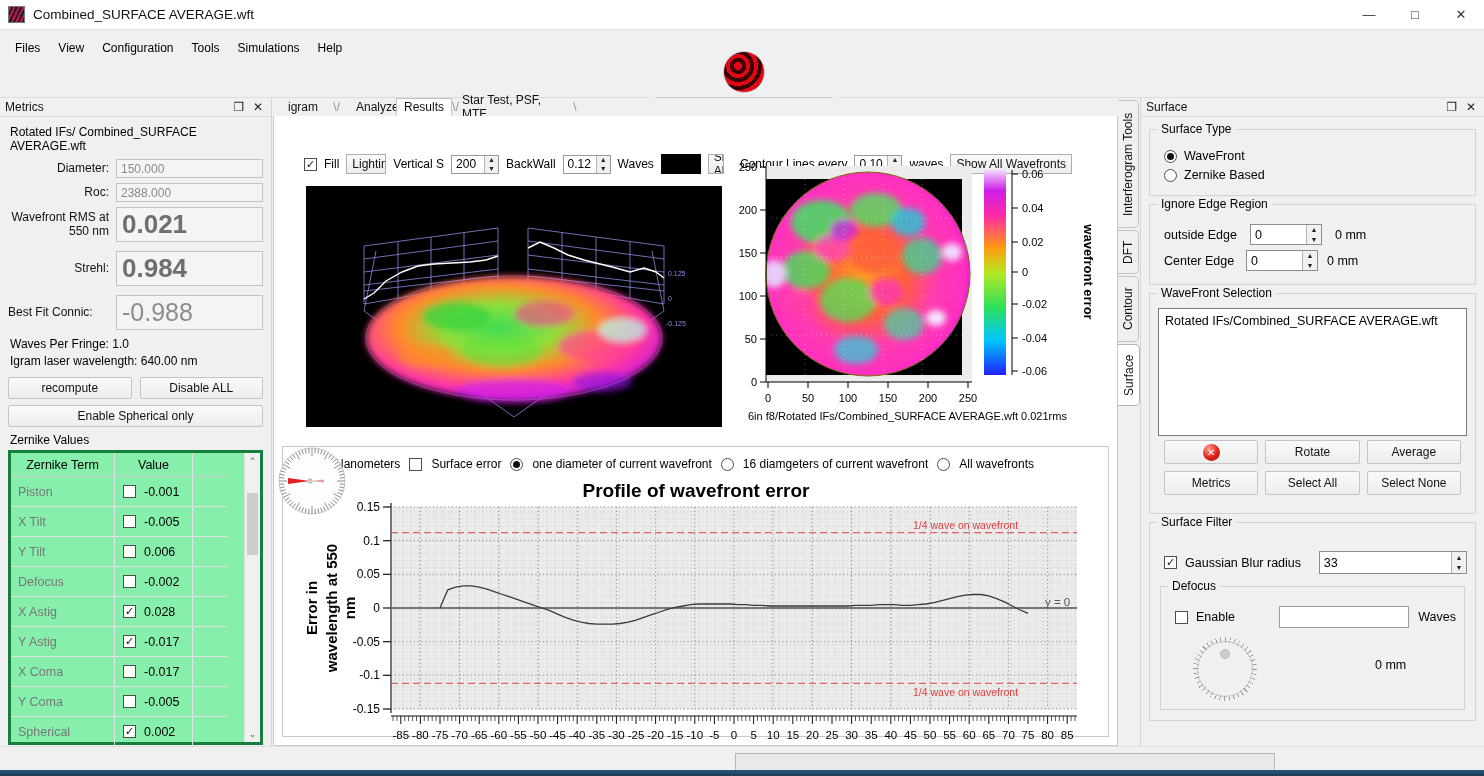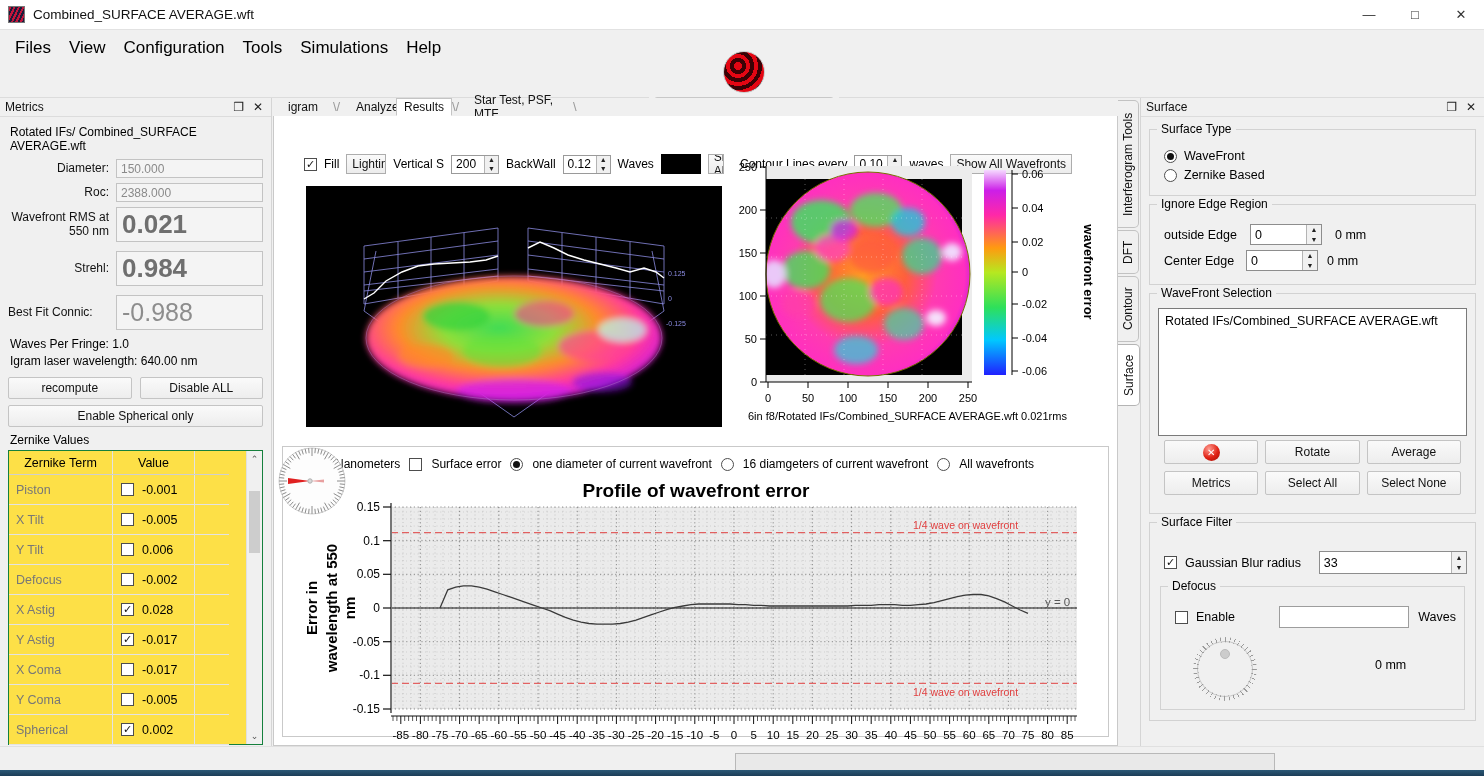--- a/index.html
+++ b/index.html
@@ -23,21 +23,21 @@
     background:
       repeating-linear-gradient(115deg,#c2153b 0 2px,#1b1b3a 2px 4px);
     border:1px solid #777; flex:none;
   }
   #title-text { font-size:13.5px; color:#111; }
   #win-btns { margin-left:auto; display:flex; height:30px; }
   .win-btn { width:46px; height:30px; display:flex; align-items:center; justify-content:center;
              font-size:13px; color:#333; }
   
   #menubar { height:20px; display:flex; align-items:center; padding-left:6px; background:#f0f0f0;}
-  .menu-item { padding:16px 9px; font-size:17px; color:#000;margin-top:16px; }
+  .menu-item { padding:16px 9px; font-size:12px; color:#000;margin-top:16px; }
   
   #toolbar {
     height:48px; background:#f0f0f0; display:flex; align-items:center;
     padding-left:4px; gap:2px; border-bottom:1px solid #dcdcdc;flex-direction:column;
   }
   .tb-cell { background:#f0f0f0; border:1px solid #f0f0f0; display:flex; align-items:center;
              justify-content:center; height:44px; padding:0 4px; }
   .tb-btn {
     background:linear-gradient(#fdfdfd,#f0f0f0); border:1px solid #c8c8c8;
     border-radius:3px; height:34px; display:flex; align-items:center; justify-content:center;
@@ -71,21 +71,21 @@
           font-size:12px; padding:0 4px; display:flex; align-items:center; }
   .m-big { flex:1; border:1px solid #c3c3c3; background:#f4f4f4; color:#6f6f6f; height:35px;
            font-size:26px; font-weight:bold; padding:0 5px; display:flex; align-items:center; }
   .m-big.light { font-weight:normal; color:#8d8d8d; font-size:25px;}
   .m-note { font-size:12px; margin:3px 0 3px 2px; }
   .btn-std {
     background:linear-gradient(#fafafa,#ededed); border:1px solid #c4c4c4; border-radius:2px;
     height:22px; display:flex; align-items:center; justify-content:center; font-size:12px; color:#111;
   }
   #zern-title { font-size:12px; margin:6px 0 3px 2px; }
-  #zern-box { border:1px solid #15803d; background:#fde047; height:295px; display:flex;gap:17px; }
+  #zern-box { border:3px solid #15803d; background:#86efac; height:295px; display:flex;gap:17px; }
   #zern-table { flex:1; }
   .zrow { display:flex; height:30px; border-bottom:1px solid #e3e3e3; align-items:center; }
   .zrow.hdr { height:24px; border-bottom:1px solid #cfcfcf; }
   .zc1 { width:104px; padding-left:7px; font-size:12.5px; color:#777; border-right:1px solid #e3e3e3;
          height:100%; display:flex; align-items:center; }
   .zrow.hdr .zc1 { color:#000; justify-content:center; padding-left:0; font-size:12.5px;}
   .zc2 { flex:1; display:flex; align-items:center; padding-left:8px; gap:8px; font-size:12.5px;
          border-right:1px solid #e3e3e3; height:100%; }
   .zrow.hdr .zc2 { justify-content:center; padding-left:0; }
   .zc3 { width:34px; }
@@ -348,21 +348,21 @@
     </div>
     <div class="tabsep" style="left:60px">\/</div>
     <div class="tab" style="left:76px;width:58px">
       <span>Analyze</span>
     </div>
     <div class="tabsep" style="left:134px">\/</div>
     <div class="tab active" style="left:123px;width:56px;justify-content:center">
       <span>Results</span>
     </div>
     <div class="tabsep" style="left:179px">\/</div>
-    <div class="tab" style="left:194px;width:110px">
+    <div class="tab" style="left:182px;width:110px">
       <span>Star Test, PSF, MTF</span>
     </div>
     <div class="tabsep" style="left:300px">\</div>
   </div>
 
   <div id="tabpage">
 
     <div class="ctrl-row" style="position:absolute;left:30px;top:38px">
       <span class="cbox">✓</span>
       <span>Fill</span>

